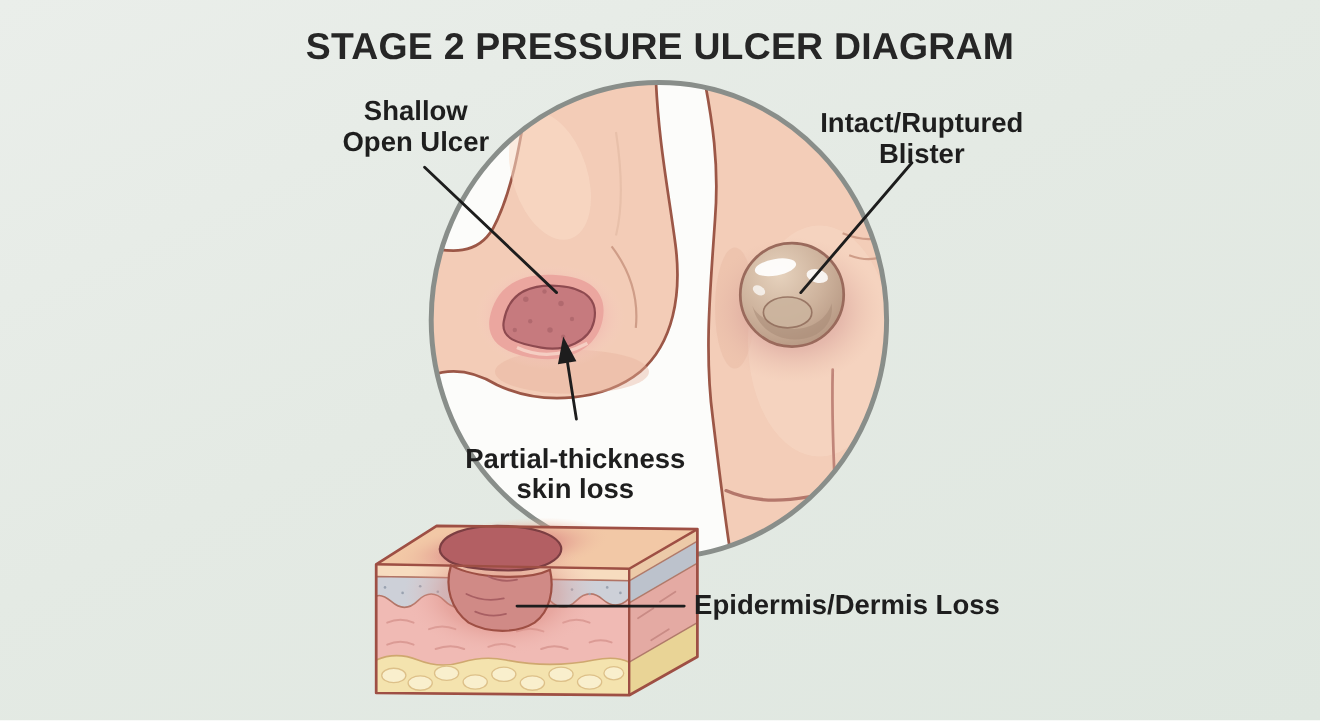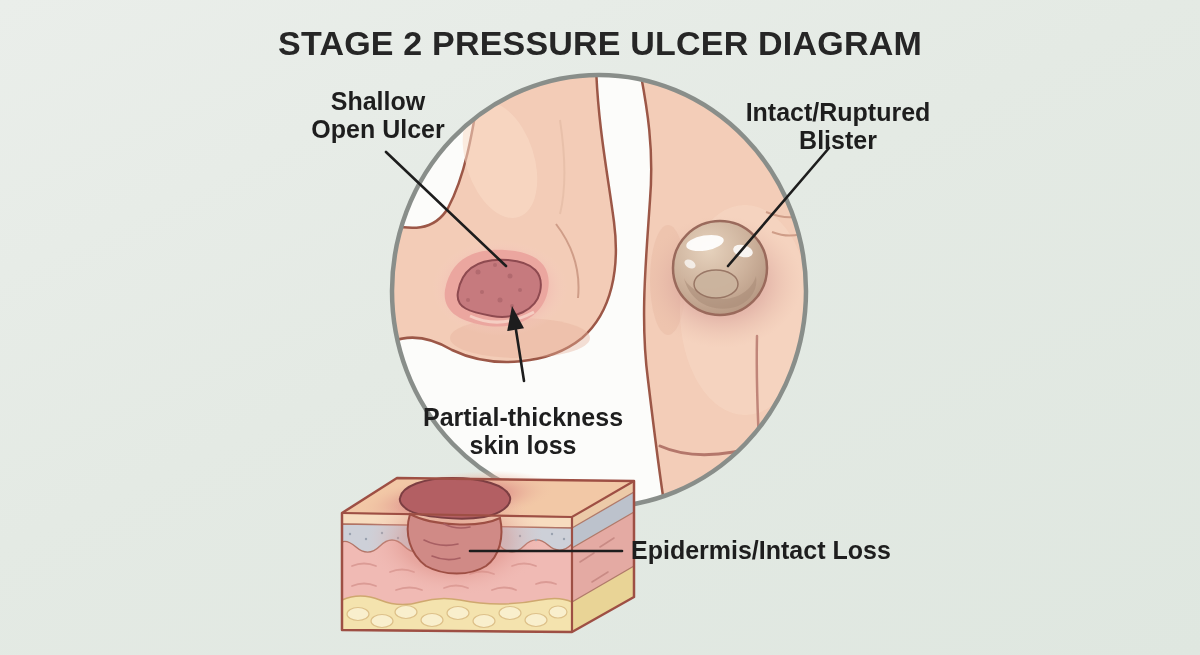--- a/index.html
+++ b/index.html
@@ -225,14 +225,14 @@
 
   <div id="lbl-shallow" class="lbl center">Shallow
 Open Ulcer</div>
 
   <div id="lbl-intact" class="lbl center">Intact/Ruptured
 Blister</div>
 
   <div id="lbl-partial" class="lbl center">Partial-thickness
 skin loss</div>
 
-  <div id="lbl-epidermis" class="lbl">Epidermis/Intact Loss</div>
+  <div id="lbl-epidermis" class="lbl">Epidermis/Dermis Loss</div>
 </div>
 
 </body></html>

